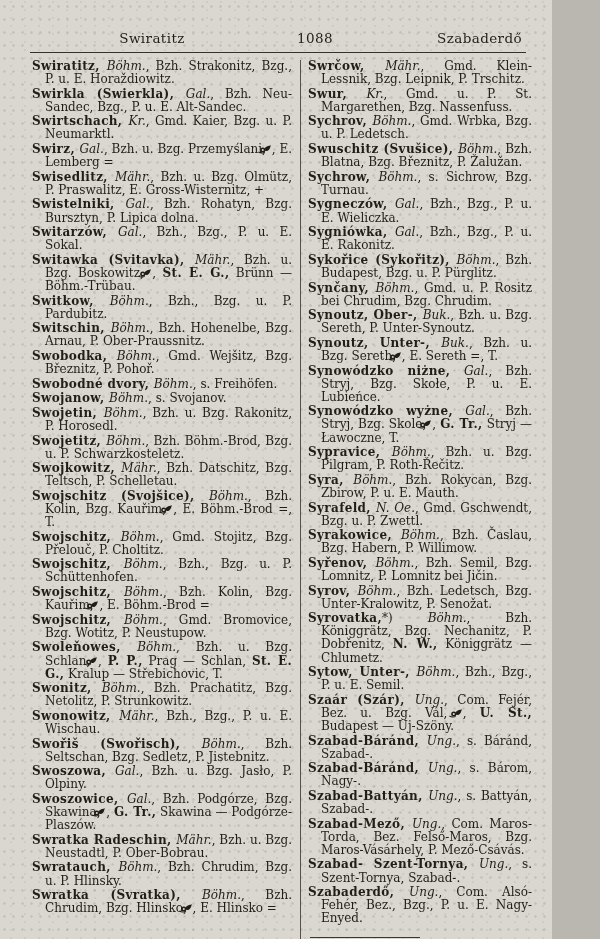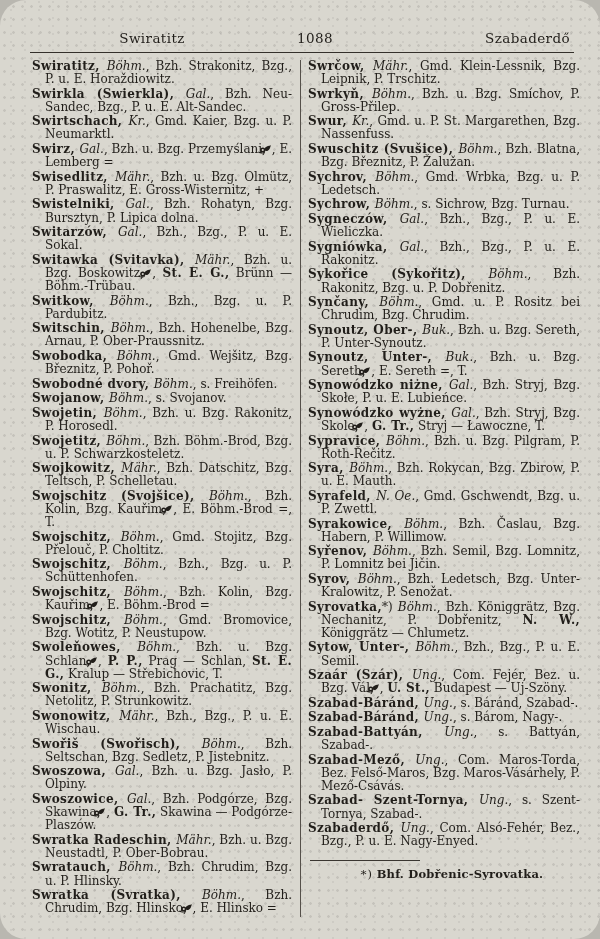--- a/index.html
+++ b/index.html
@@ -1,23 +1,22 @@
 <!DOCTYPE html>
 <html><head>
 <meta charset="utf-8">
 <style>
   html,body{margin:0;padding:0;background:#b9b7b0;}
   .page{
     position:relative;
-    width:600px;height:939px;
+    width:552px;height:939px;
     background:#d9d7cf;
     color:#211e1a;
     font-family:"DejaVu Serif","Liberation Serif",serif;
     overflow:hidden;
-    border-radius:26px;
   }
   .page::before{
     content:"";position:absolute;inset:0;pointer-events:none;
     background:
       radial-gradient(rgba(20,18,15,0.10) 1px, transparent 1.3px),
       radial-gradient(rgba(20,18,15,0.06) 1px, transparent 1.3px);
     background-size:9px 13px, 14px 8px;
     background-position:0 0, 4px 6px;
   }
   .header{
@@ -135,28 +134,27 @@
         <p class="entry"><span class="hw">Swratka (Svratka), </span><span class="it">Böhm.</span><span class="">, Bzh. Chrudim, Bzg. Hlinsko, </span><span class="horn"><svg width="13" height="9" viewBox="0 0 27 18" aria-hidden="true">
               <path d="M4.5 10a5.4 5.4 0 1 1 10.8 0 5.4 5.4 0 0 1-10.8 0zm3.2 0a2.2 2.2 0 1 0 4.4 0 2.2 2.2 0 0 0-4.4 0z"></path>
               <path d="M14.5 5.2C18.5 1.6 22.6 1.2 26.8 0c-1.4 4.4-2.4 9.3-6.6 11.4-2.6 1.3-5.2.4-6.8-1.3z"></path>
               <path d="M.6 13.2c4.2 2.7 9.6 3.2 13.8.9l-.9 2.4c-4.2 1.9-9.5.8-12.9-1.2z"></path>
             </svg></span><span class="">, E. Hlinsko =</span></p>
       </div>
     <div class="col-divider"></div>
     <div class="col col-right">
       <div>
           <p class="entry"><span class="hw">Swrčow, </span><span class="it">Mähr.</span><span class="">, Gmd. Klein-Lessnik, Bzg. Leipnik, P. Trschitz.</span></p>
-          <p class="entry"><span class="hw">Swrkyň, </span><span class="it">Böhm.</span><span class="">, Bzh. u. Bzg. Smíchov, P. Gross-Přilep.</span></p>
           <p class="entry"><span class="hw">Swur, </span><span class="it">Kr.</span><span class="">, Gmd. u. P. St. Margarethen, Bzg. Nassenfuss.</span></p>
+          <p class="entry"><span class="hw">Sychrov, </span><span class="it">Böhm.</span><span class="">, Gmd. Wrbka, Bzg. u. P. Ledetsch.</span></p>
           <p class="entry"><span class="hw">Swuschitz (Svušice), </span><span class="it">Böhm.</span><span class="">, Bzh. Blatna, Bzg. Březnitz, P. Žalužan.</span></p>
-          <p class="entry"><span class="hw">Sychrov, </span><span class="it">Böhm.</span><span class="">, Gmd. Wrbka, Bzg. u. P. Ledetsch.</span></p>
           <p class="entry"><span class="hw">Sychrow, </span><span class="it">Böhm.</span><span class="">, s. Sichrow, Bzg. Turnau.</span></p>
           <p class="entry"><span class="hw">Sygneczów, </span><span class="it">Gal.</span><span class="">, Bzh., Bzg., P. u. E. Wieliczka.</span></p>
           <p class="entry"><span class="hw">Sygniówka, </span><span class="it">Gal.</span><span class="">, Bzh., Bzg., P. u. E. Rakonitz.</span></p>
-          <p class="entry"><span class="hw">Sykořice (Sykořitz), </span><span class="it">Böhm.</span><span class="">, Bzh. Rakonitz, Bzg. u. P. Dobřenitz.</span></p>
+          <p class="entry"><span class="hw">Sykořice (Sykořitz), </span><span class="it">Böhm.</span><span class="">, Bzh. Budapest, Bzg. u. P. Pürglitz.</span></p>
           <p class="entry"><span class="hw">Synčany, </span><span class="it">Böhm.</span><span class="">, Gmd. u. P. Rositz bei Chrudim, Bzg. Chrudim.</span></p>
           <p class="entry"><span class="hw">Synoutz, Ober-, </span><span class="it">Buk.</span><span class="">, Bzh. u. Bzg. Sereth, P. Unter-Synoutz.</span></p>
           <p class="entry"><span class="hw">Synoutz, Unter-, </span><span class="it">Buk.</span><span class="">, Bzh. u. Bzg. Sereth, </span><span class="horn"><svg width="13" height="9" viewBox="0 0 27 18" aria-hidden="true">
                 <path d="M4.5 10a5.4 5.4 0 1 1 10.8 0 5.4 5.4 0 0 1-10.8 0zm3.2 0a2.2 2.2 0 1 0 4.4 0 2.2 2.2 0 0 0-4.4 0z"></path>
                 <path d="M14.5 5.2C18.5 1.6 22.6 1.2 26.8 0c-1.4 4.4-2.4 9.3-6.6 11.4-2.6 1.3-5.2.4-6.8-1.3z"></path>
                 <path d="M.6 13.2c4.2 2.7 9.6 3.2 13.8.9l-.9 2.4c-4.2 1.9-9.5.8-12.9-1.2z"></path>
               </svg></span><span class="">, E. Sereth =, T.</span></p>
           <p class="entry"><span class="hw">Synowódzko niżne, </span><span class="it">Gal.</span><span class="">, Bzh. Stryj, Bzg. Skołe, P. u. E. Lubieńce.</span></p>
           <p class="entry"><span class="hw">Synowódzko wyżne, </span><span class="it">Gal.</span><span class="">, Bzh. Stryj, Bzg. Skole, </span><span class="horn"><svg width="13" height="9" viewBox="0 0 27 18" aria-hidden="true">
                 <path d="M4.5 10a5.4 5.4 0 1 1 10.8 0 5.4 5.4 0 0 1-10.8 0zm3.2 0a2.2 2.2 0 1 0 4.4 0 2.2 2.2 0 0 0-4.4 0z"></path>

